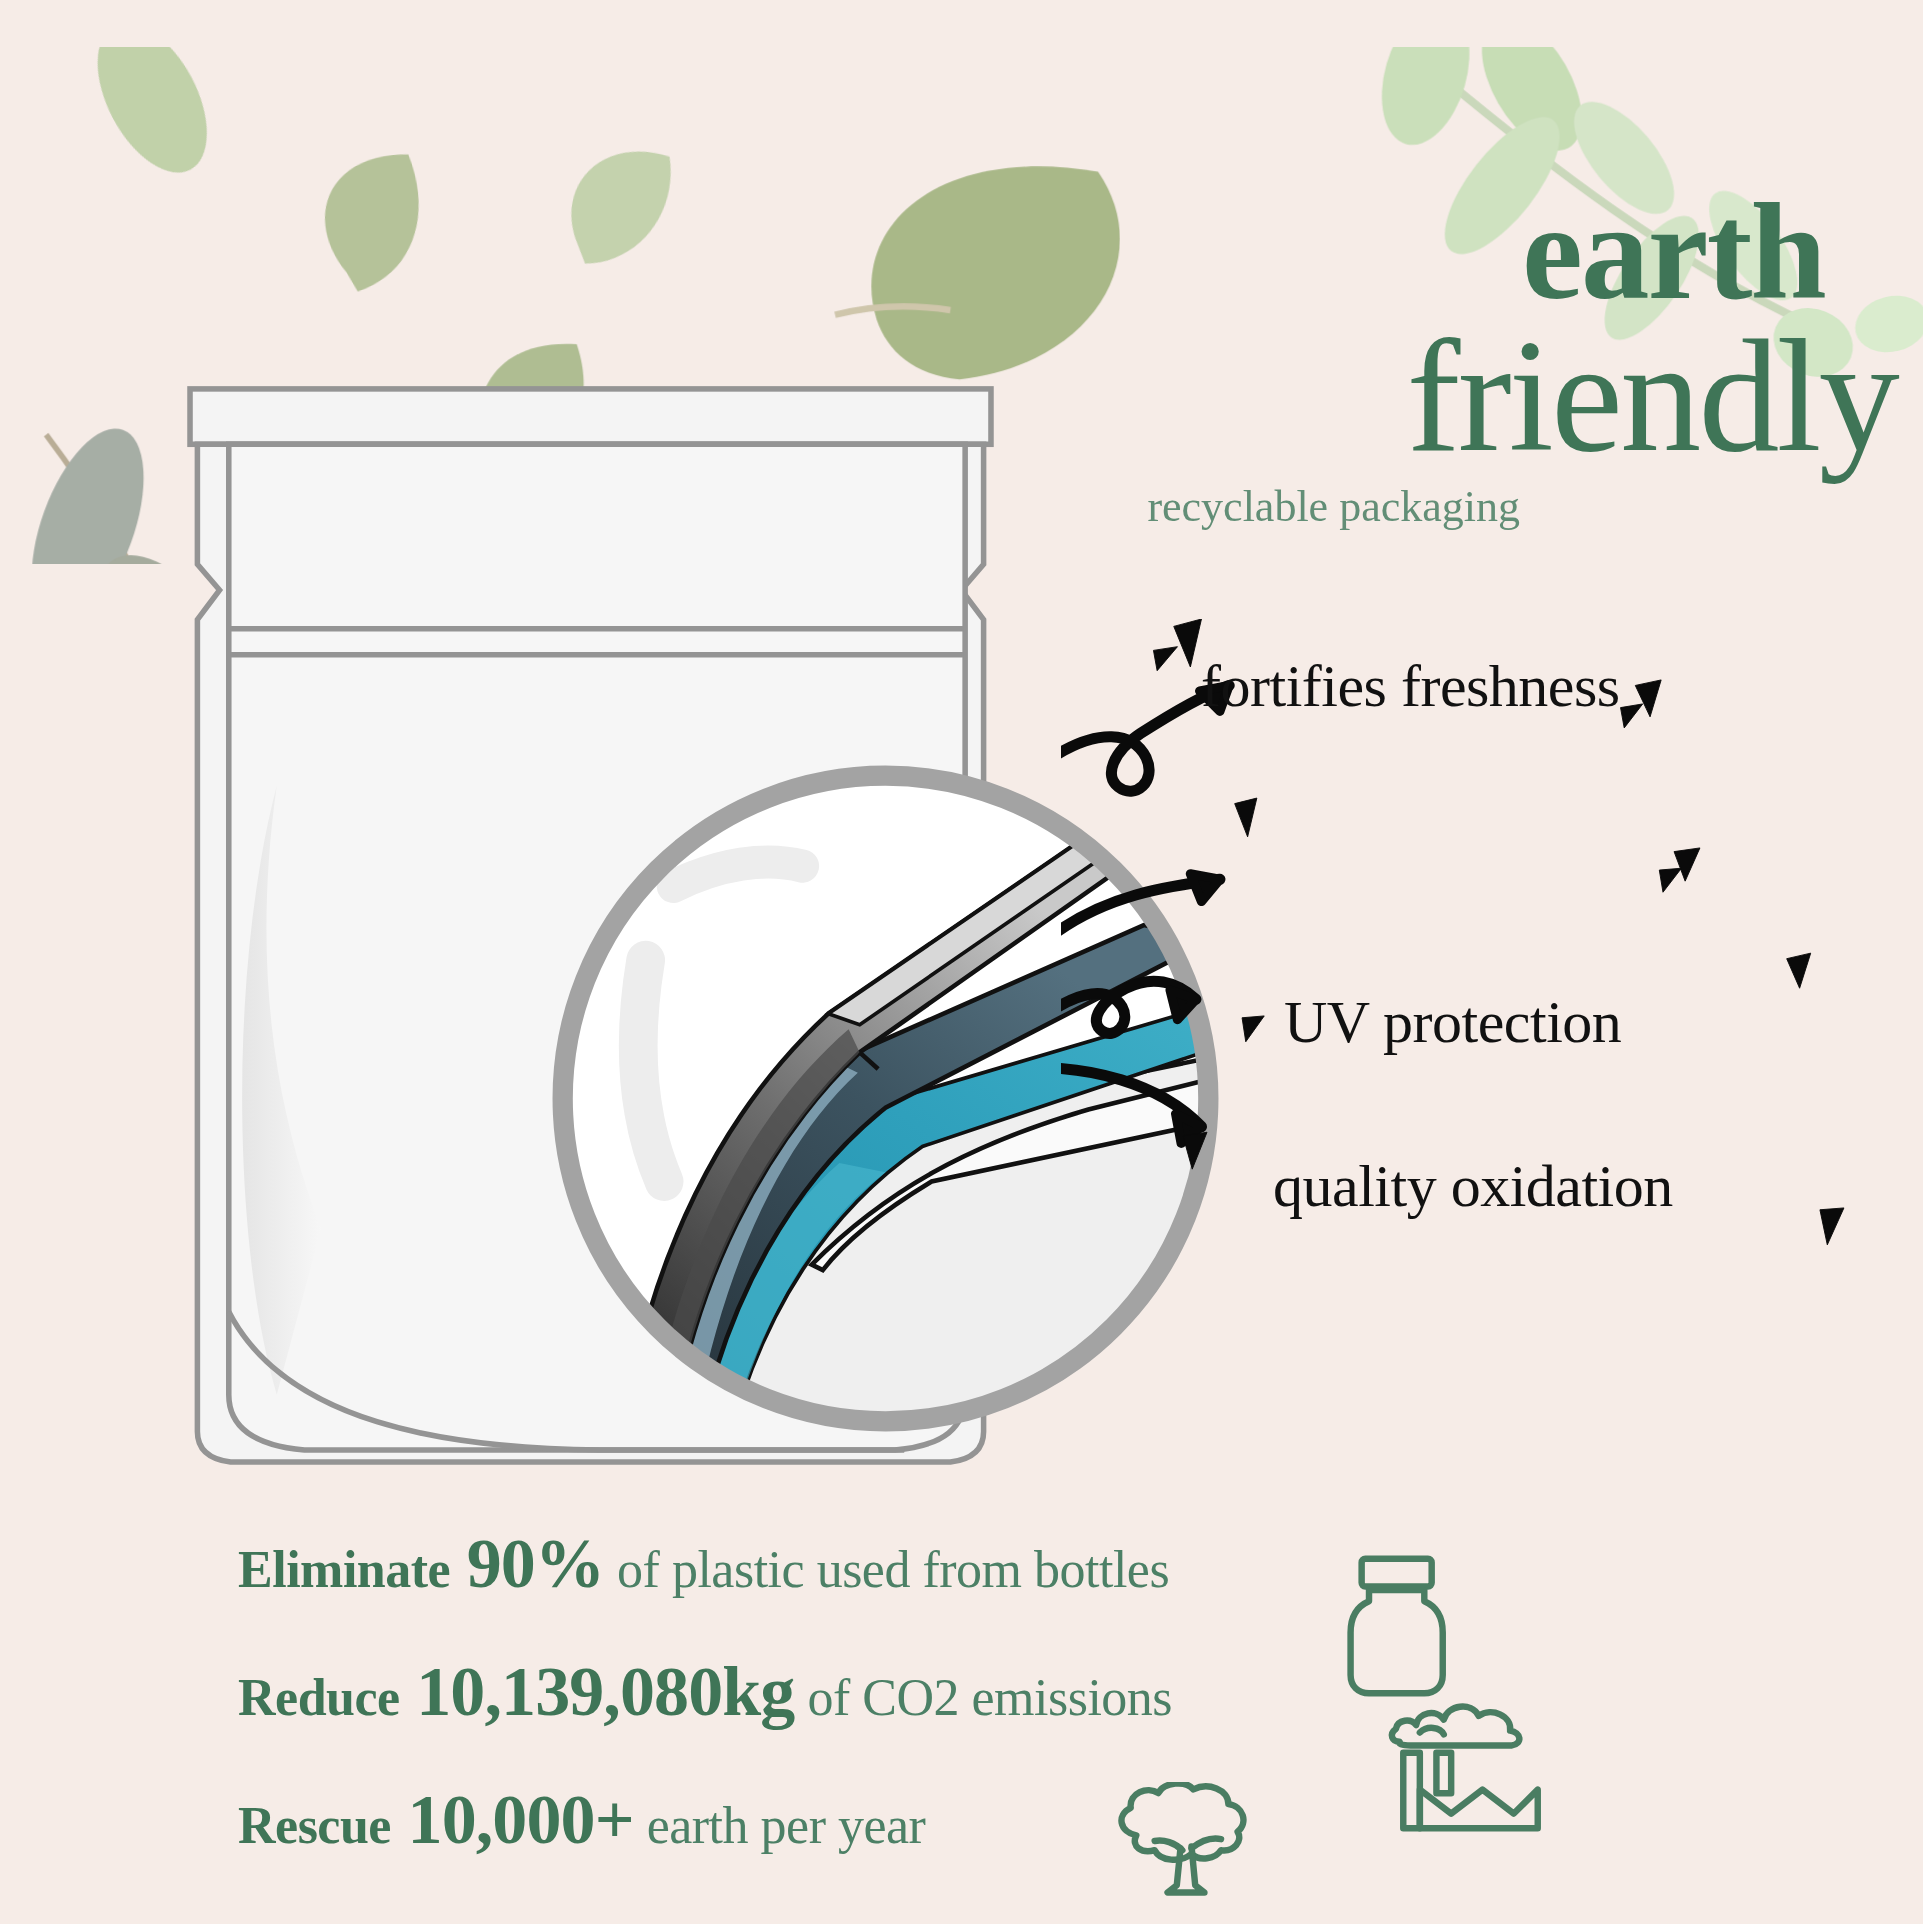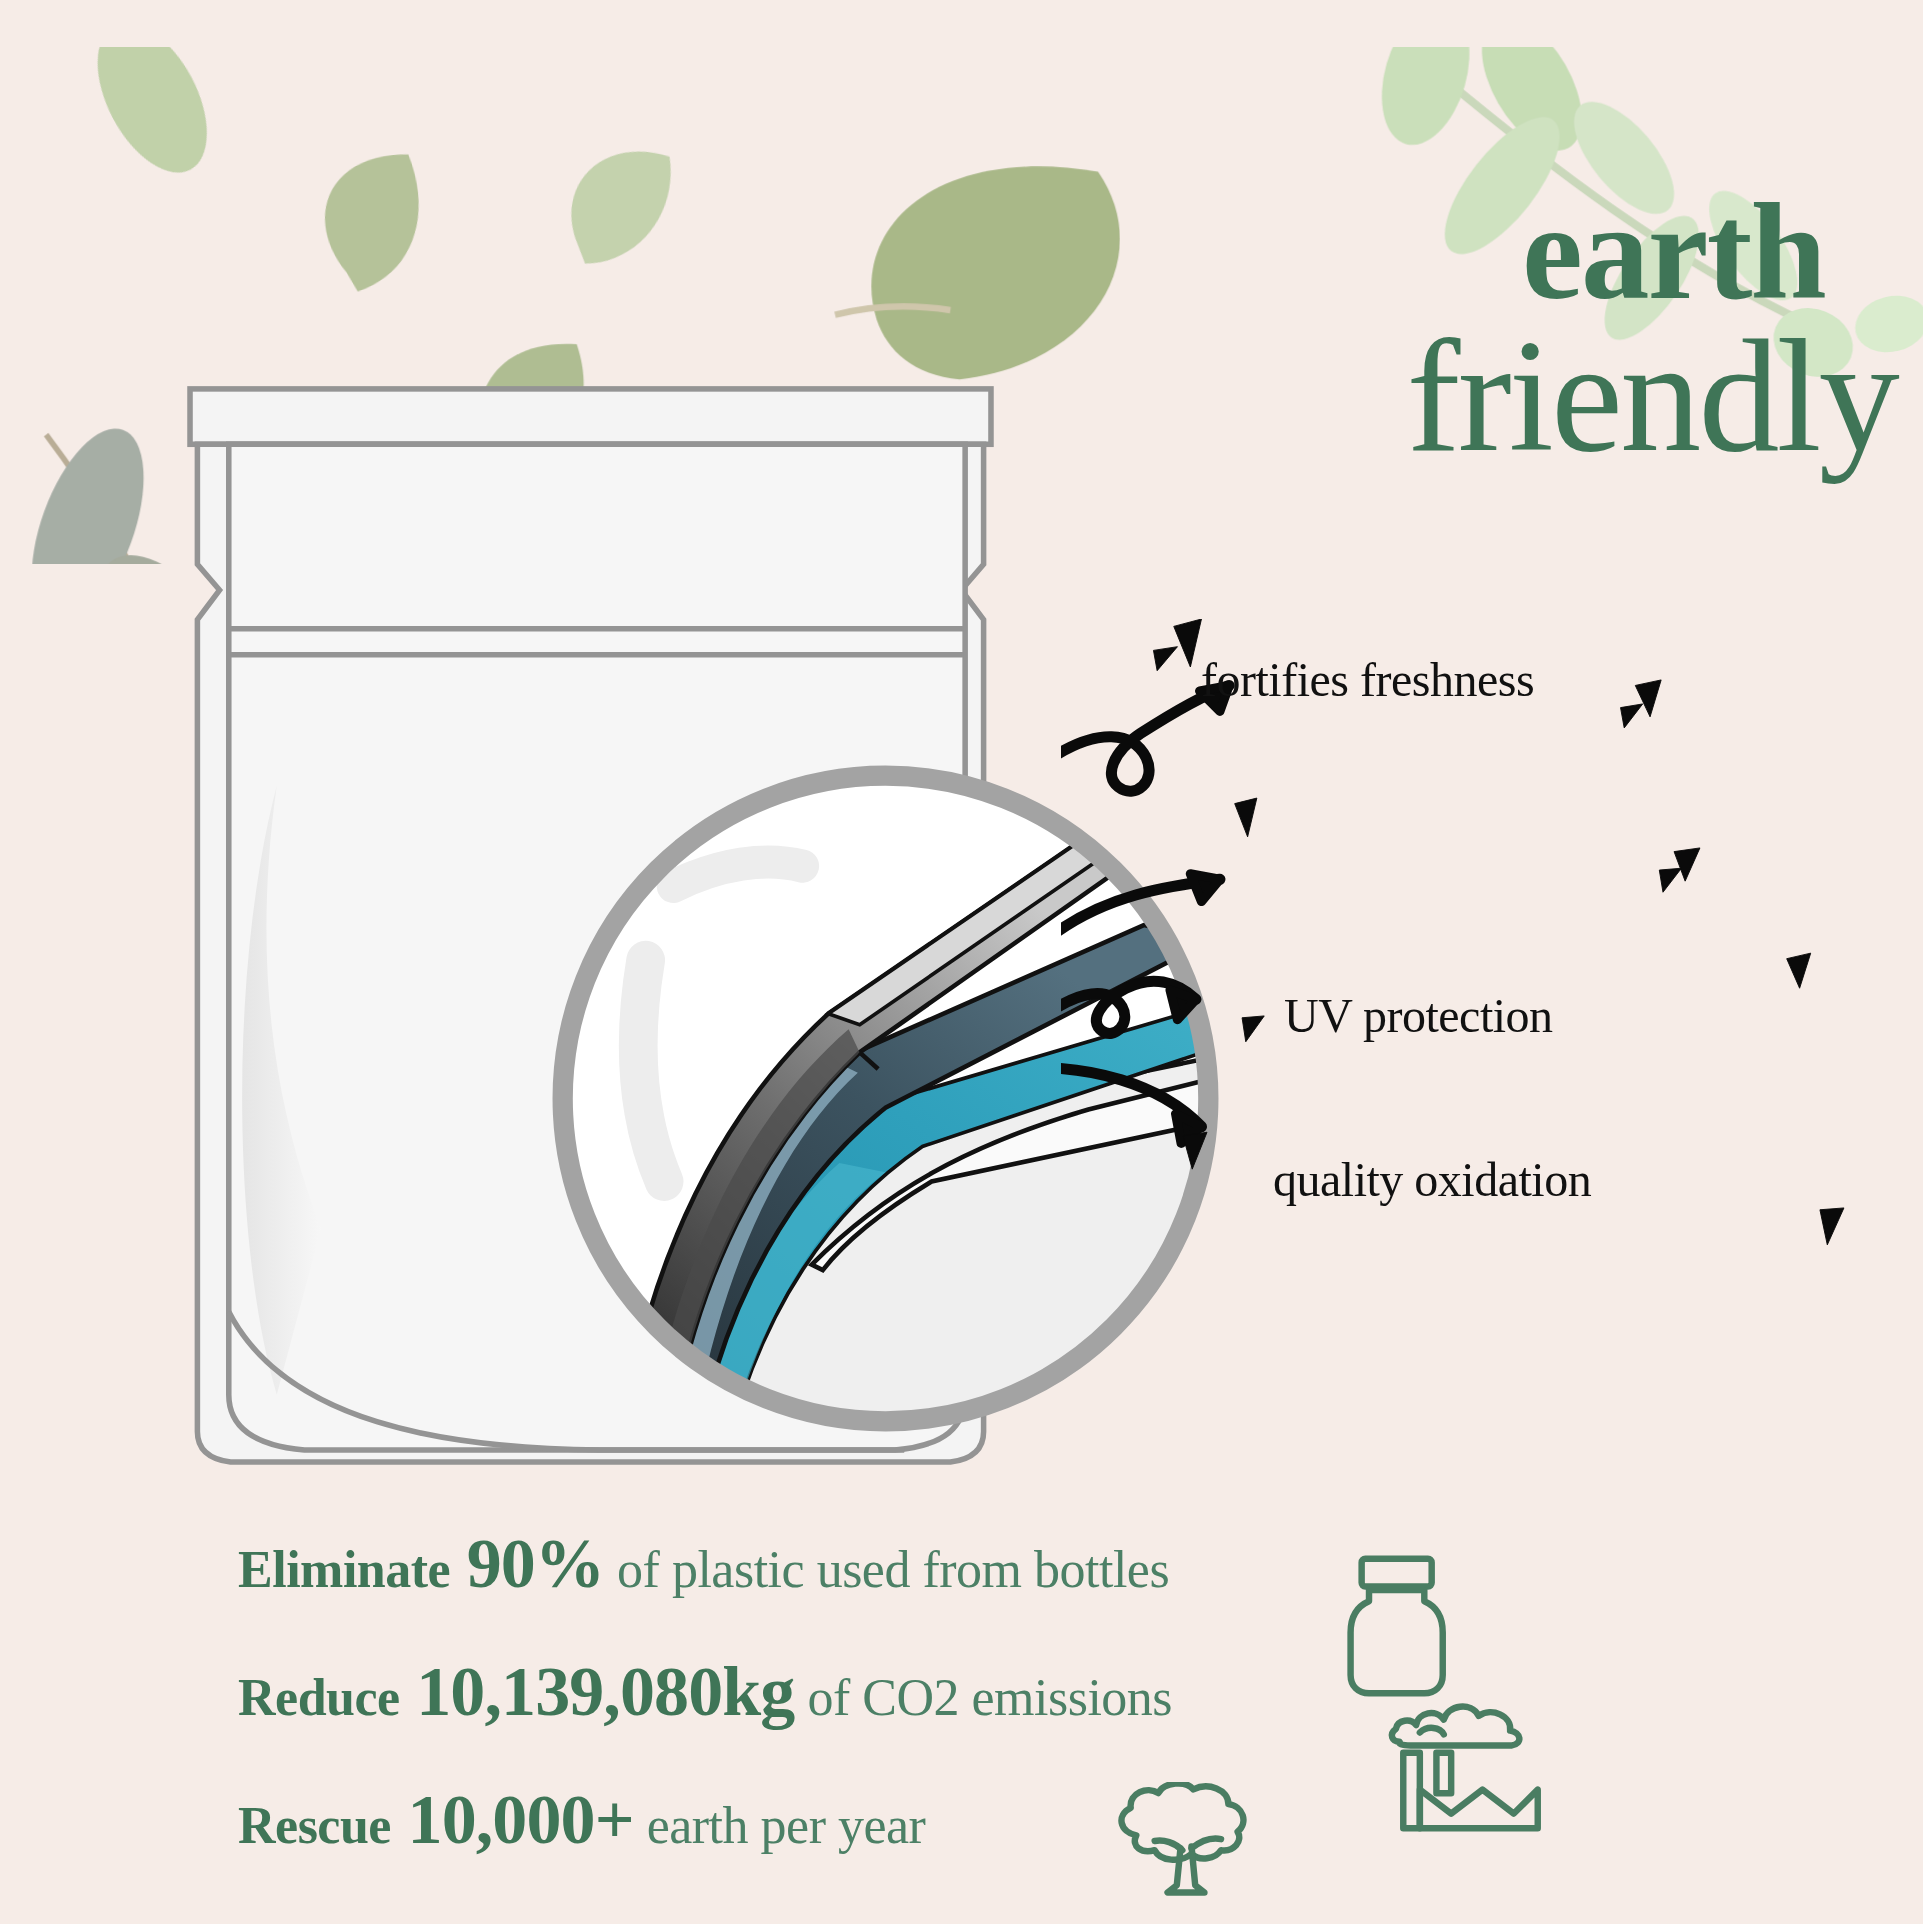--- a/index.html
+++ b/index.html
@@ -84,21 +84,21 @@
   
   .callouts {
     position: absolute;
     left: 1061px;
     top: 572px;
     width: 868px;
     height: 720px;
   }
   .callout-label {
     position: absolute;
-    font-size: 48px;
+    font-size: 60px;
     color: #111111;
     font-weight: 400;
     white-space: nowrap;
     letter-spacing: -0.5px;
   }
   .cl-0 { left: 140px; top: 33px; }
   .cl-1 { left: 196px; top: 201px; }
   .cl-2 { left: 223px; top: 369px; }
   .cl-3 { left: 212px; top: 533px; }
 
@@ -188,20 +188,21 @@
       <ellipse cx="1790" cy="250" rx="32" ry="78" transform="rotate(34 1790 250)" fill="#CFE3C3"></ellipse>
       <ellipse cx="1900" cy="215" rx="30" ry="70" transform="rotate(-36 1900 215)" fill="#D5E8CA"></ellipse>
       <ellipse cx="1965" cy="320" rx="44" ry="36" transform="rotate(22 1965 320)" fill="#CFE6C4"></ellipse>
       <ellipse cx="2050" cy="300" rx="40" ry="30" transform="rotate(-14 2050 300)" fill="#D7ECCC"></ellipse>
     </g>
   </svg>
 
   <div class="headline">
     <div class="l1">earth</div>
     <div class="l2">friendly</div>
+    <div class="sub">recyclable packaging</div>
   </div>
 
   <svg class="pouch" viewBox="0 0 920 1230" xmlns="http://www.w3.org/2000/svg">
     <defs>
       <linearGradient id="pouchShadeL" x1="0" y1="0" x2="1" y2="0">
         <stop offset="0%" stop-color="#E2E2E2"></stop>
         <stop offset="100%" stop-color="#F7F7F7"></stop>
       </linearGradient>
       <linearGradient id="pouchShadeR" x1="1" y1="0" x2="0" y2="0">
         <stop offset="0%" stop-color="#E4E4E4"></stop>

